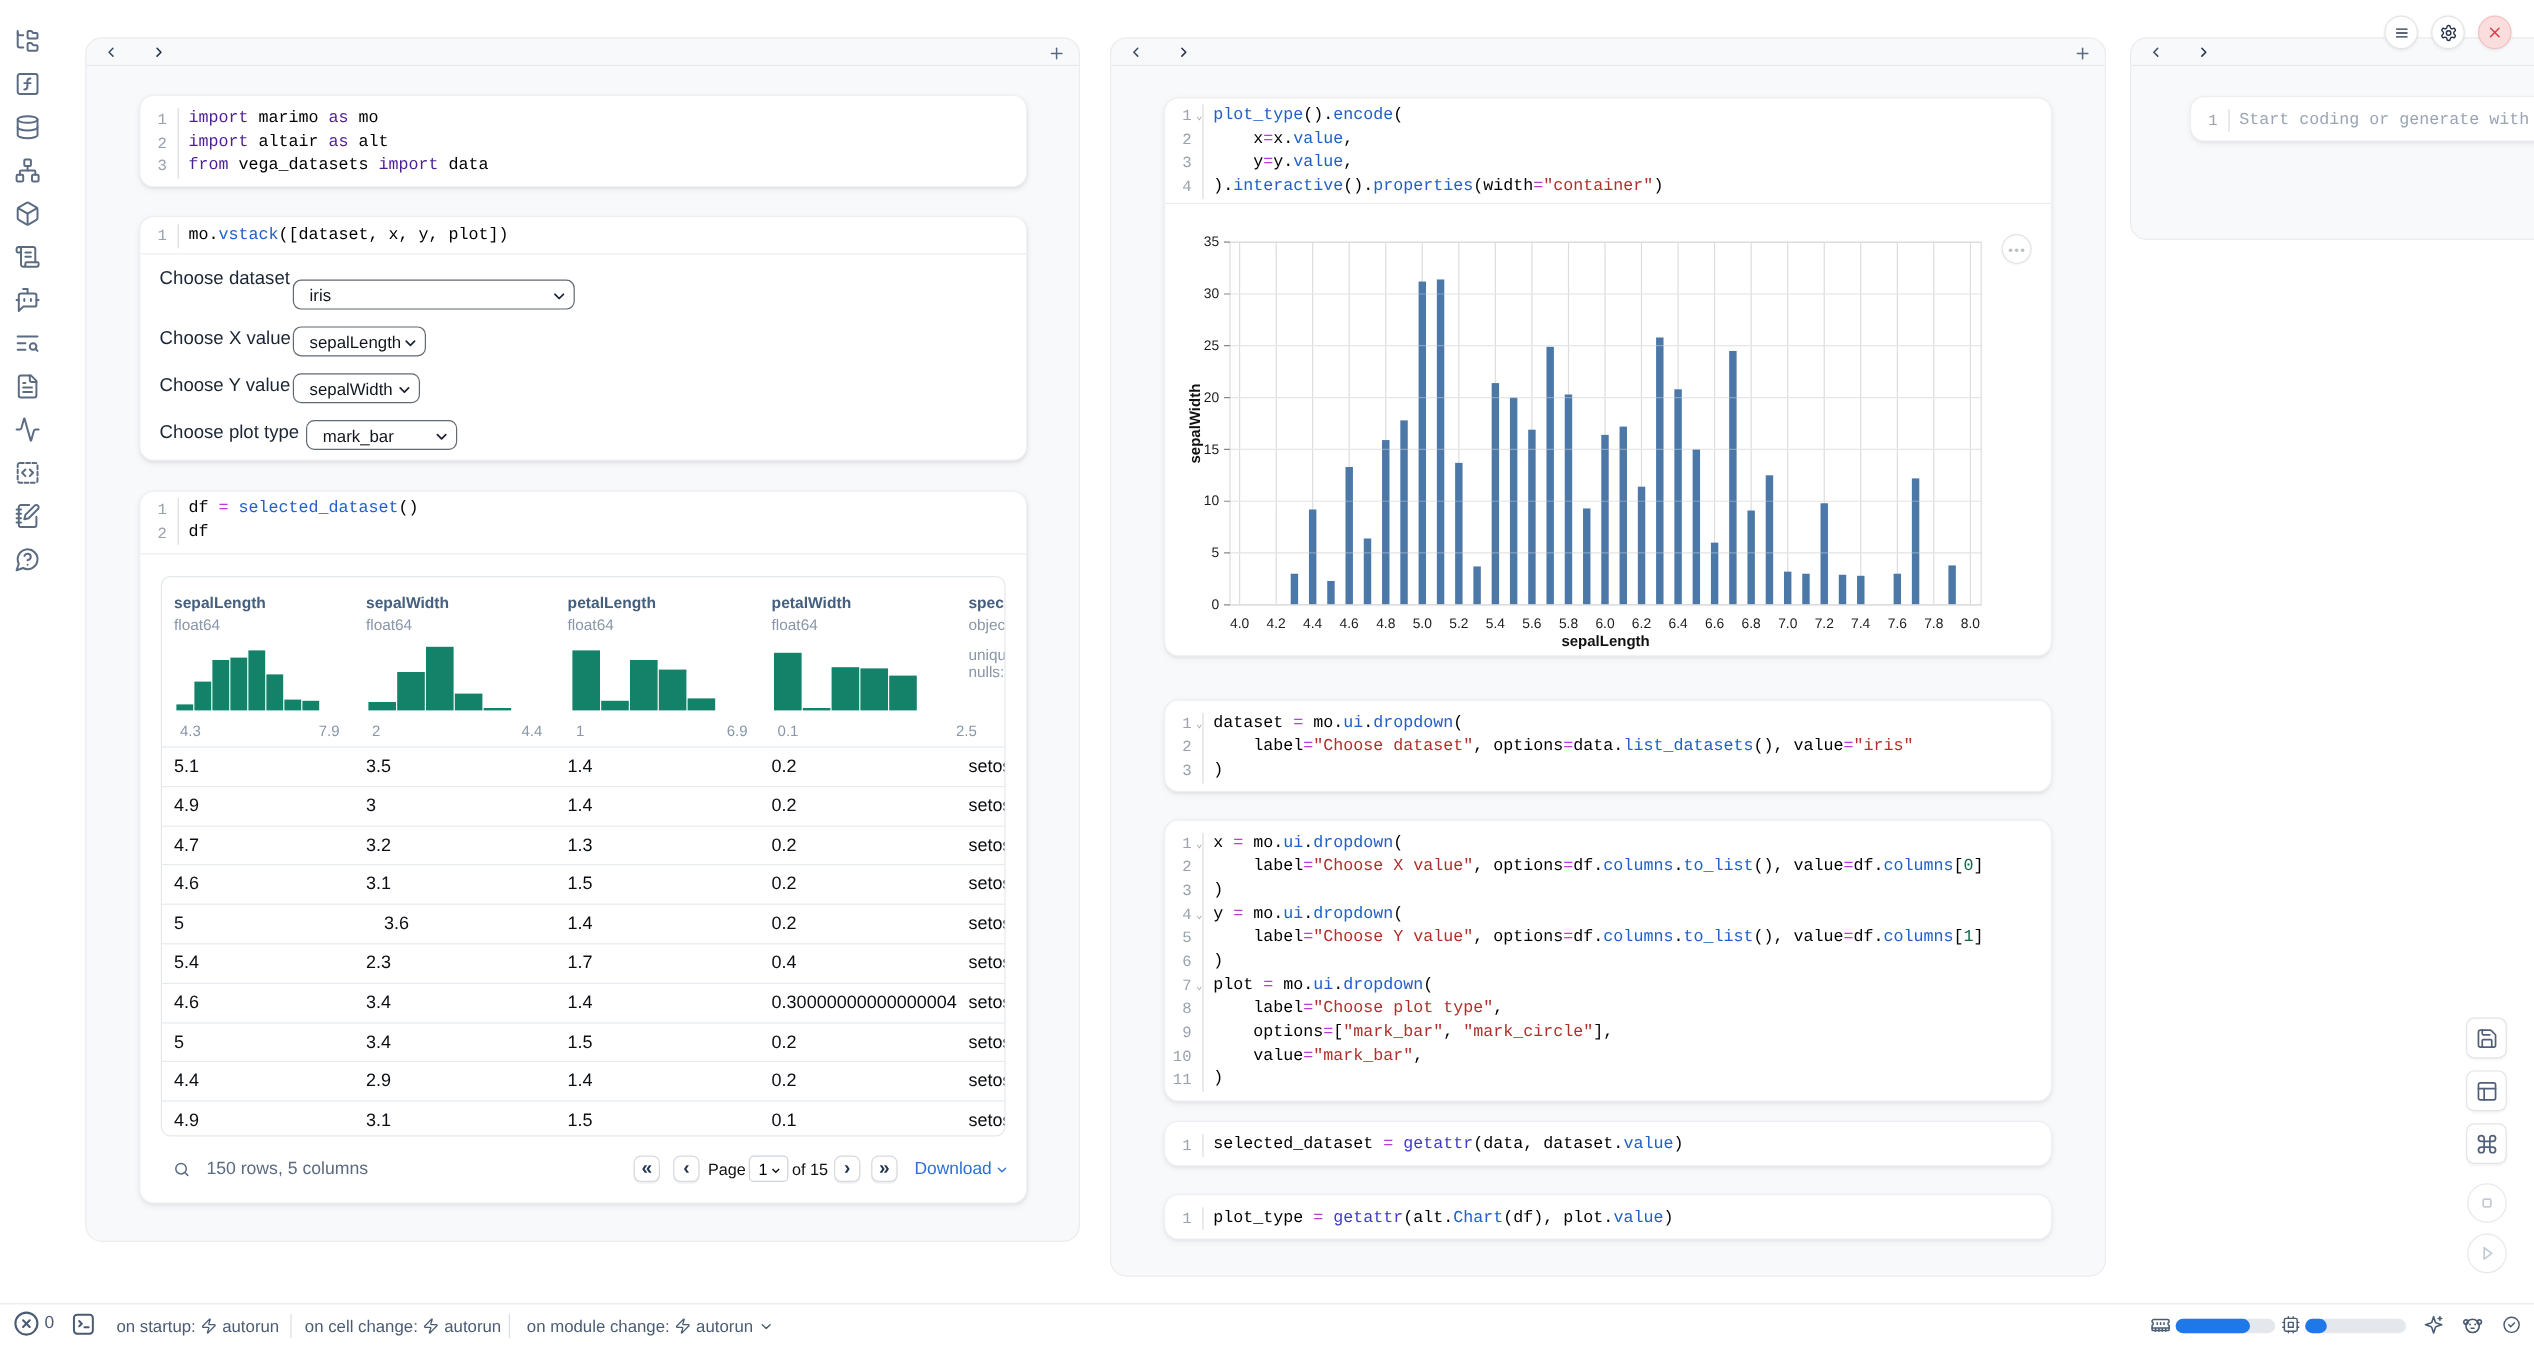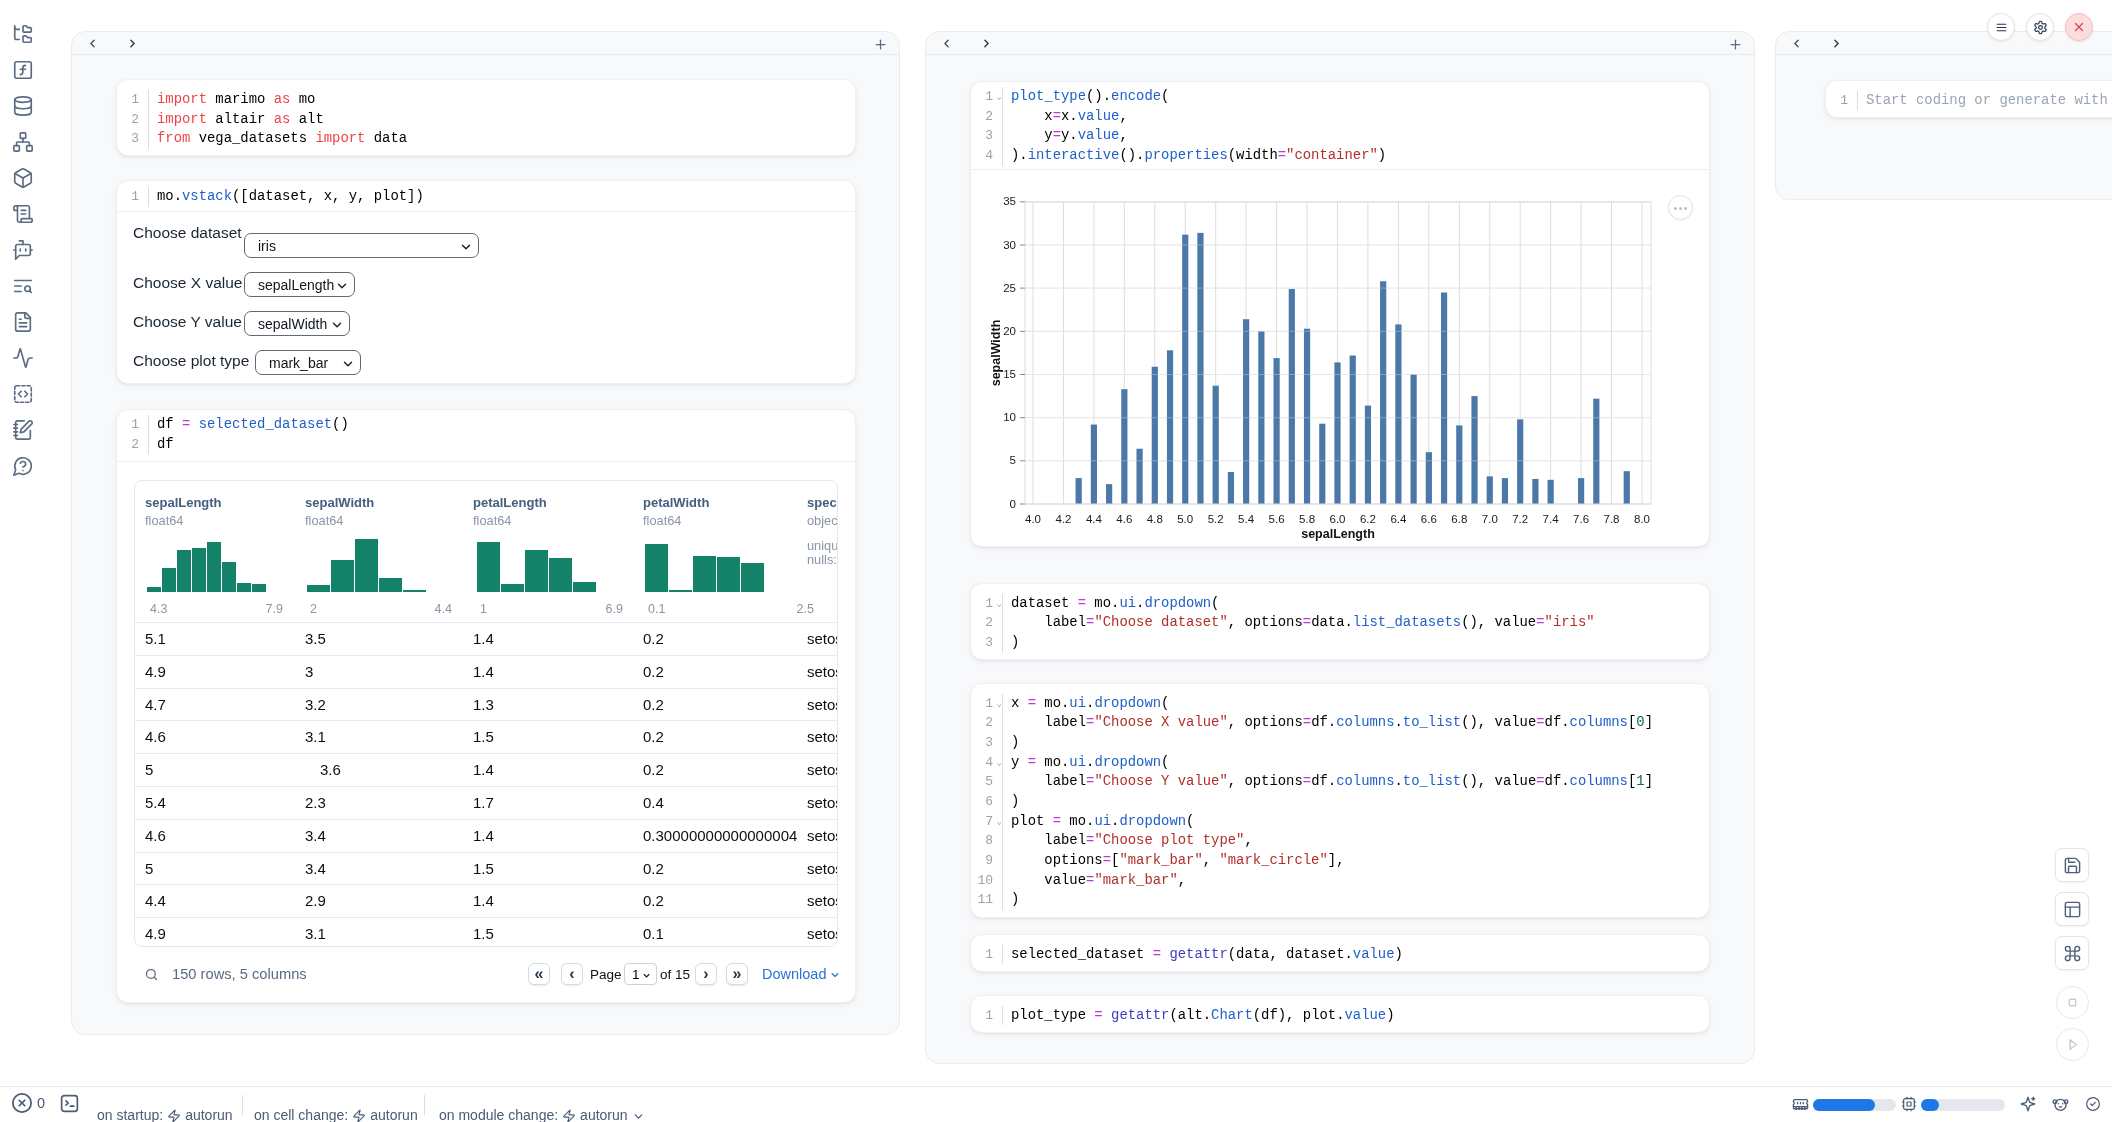--- a/index.html
+++ b/index.html
@@ -4,40 +4,40 @@
 html,body{width:2112px;height:1122px;overflow:hidden;background:#fff;font-family:'Liberation Sans', sans-serif}
 .col{position:absolute;background:#f8f9fb;border:1px solid #ececf0;border-radius:14px}
 .colhead{height:23px;border-bottom:1px solid #e7e9ed;position:relative}
 .cell{position:absolute;background:#fff;border-radius:12px;border:1px solid #eff0f3;box-shadow:0 1px 2px rgba(16,24,40,.05),0 2px 6px rgba(16,24,40,.05)}
 .code{display:flex;font-family:'Liberation Mono', monospace;font-size:13.9px;line-height:19.7px;color:#000}
 .lns{width:32px;flex:none;text-align:right;padding-right:9px;color:#9aa3ad;border-right:1px solid #ddd;font-size:13px}
 .lnl{position:relative;height:19.7px}
 .fold{position:absolute;right:-9px;top:1px;font-size:9px;color:#9aa3ad}
 .cbody{padding-left:8px;white-space:pre}
 .cl{height:19.7px}
-.k{color:#ef4444} .o{color:#b93cd6} .p{color:#2160c8} .b{color:#3f3cc4} .s{color:#b12f2a} .n{color:#116644}
+.k{color:#4c1d95} .o{color:#b93cd6} .p{color:#2160c8} .b{color:#3f3cc4} .s{color:#b12f2a} .n{color:#116644}
 .divider{position:absolute;left:0;right:0;border-top:1px solid #eceef1}
 .ulabel{position:absolute;font-size:15.5px;color:#1a2633}
 .sel{position:absolute;height:25px;background:#fff;border:1px solid #62696f;border-radius:7px;font-size:14px;color:#10161d}
 .sel span{position:absolute;left:13px;top:4px}
 .tbox{position:absolute;left:17px;top:70px;width:704px;height:467px;border:1px solid #e4e8ec;border-radius:8px;overflow:hidden;background:#fff}
 .thn{position:absolute;font-size:13px;font-weight:bold;color:#44607e;white-space:nowrap}
 .tht{position:absolute;font-size:12.8px;color:#8896a8;white-space:nowrap}
 .hb{position:absolute;background:#138269}
 .hl{position:absolute;font-size:12.5px;color:#8896a8}
 .trow{position:absolute;left:0;width:704px;height:0;border-top:1px solid #e7ebee}
 .tv{position:absolute;font-size:15px;color:#0b0f14;white-space:nowrap}
 .icn{color:#5b6b82}
 .navchev{position:absolute;top:5px;color:#3f4e66}
 .roundbtn{position:absolute;width:28px;height:28px;border-radius:50%;background:#fff;border:1px solid #e4e4e7;box-shadow:0 1px 3px rgba(0,0,0,.08);display:flex;align-items:center;justify-content:center}
 .sqbtn{position:absolute;left:2055px;width:34px;height:34px;border-radius:7px;background:#fff;border:1px solid #e4e4e7;box-shadow:0 1px 2px rgba(0,0,0,.05);display:flex;align-items:center;justify-content:center}
 .cirbtn{position:absolute;left:2056px;width:33px;height:33px;border-radius:50%;background:#fff;border:1px solid #e7e8ec;display:flex;align-items:center;justify-content:center}
 .statusbar{position:absolute;left:0;top:1086px;width:2112px;height:36px;background:#fff;border-top:1px solid #e7eaee}
 .sbtext{position:absolute;font-size:15.5px;color:#4a5b74;top:7px;white-space:nowrap}
-.sbgroup{position:absolute;top:0;height:36px;display:flex;align-items:flex-end;gap:4px;font-size:14px;color:#4a5b74;white-space:nowrap}
+.sbgroup{position:absolute;top:0;height:36px;display:flex;align-items:center;gap:4px;font-size:14px;color:#4a5b74;white-space:nowrap}
 .sdiv{position:absolute;top:8px;height:20px;border-left:1px solid #d9dee4}
 .pgbtn{position:absolute;width:22px;height:22px;border:1px solid #d5dade;border-radius:6px;background:#fff;box-shadow:0 1.5px 0 rgba(16,24,40,.06);display:flex;align-items:center;justify-content:center;font-size:16px;color:#24364f;font-weight:bold}
 .bar{position:absolute;top:12px;height:12px;border-radius:6px;background:#e4e7eb}
 .barfill{position:absolute;left:0;top:0;height:12px;border-radius:6px;background:#1f78e8}
 </style></head><body>
 <div style="position:absolute;left:12px;top:23px">
     <svg class="icn" width="22" height="22" viewBox="0 0 24 24" fill="none" stroke="currentColor" stroke-width="1.8" stroke-linecap="round" stroke-linejoin="round" style="display:block">
       <path d="M20 10a1 1 0 0 0 1-1V6a1 1 0 0 0-1-1h-2.5a1 1 0 0 1-.8-.4l-.9-1.2A1 1 0 0 0 15 3h-2a1 1 0 0 0-1 1v5a1 1 0 0 0 1 1Z"></path>
       <path d="M20 21a1 1 0 0 0 1-1v-3a1 1 0 0 0-1-1h-2.5a1 1 0 0 1-.8-.4l-.9-1.2a1 1 0 0 0-.8-.4h-2a1 1 0 0 0-1 1v5a1 1 0 0 0 1 1Z"></path>
       <path d="M3 5a2 2 0 0 0 2 2h3"></path>
@@ -193,21 +193,21 @@
         </svg>
       </div>
       <div class="ulabel" style="left:16px;top:132px">Choose Y value</div>
       <div class="sel" style="left:127px;top:130px;width:106px">
         <span>sepalWidth</span>
         <svg width="14" height="14" viewBox="0 0 24 24" fill="none" stroke="#1c2530" stroke-width="2.5" stroke-linecap="round" stroke-linejoin="round" style="position:absolute;right:5px;top:6px">
           <path d="m6 9 6 6 6-6"></path>
         </svg>
       </div>
       <div class="ulabel" style="left:16px;top:171px">Choose plot type</div>
-      <div class="sel" style="left:138px;top:169px;width:106px">
+      <div class="sel" style="left:138px;top:169px;width:126px">
         <span>mark_bar</span>
         <svg width="14" height="14" viewBox="0 0 24 24" fill="none" stroke="#1c2530" stroke-width="2.5" stroke-linecap="round" stroke-linejoin="round" style="position:absolute;right:5px;top:6px">
           <path d="m6 9 6 6 6-6"></path>
         </svg>
       </div>
     </div>
   </div>
 <div class="cell" style="left:116px;top:409px;width:740px;height:594px">
     <div class="code" style="padding:5px 0 7px 0">
       <div class="lns">

